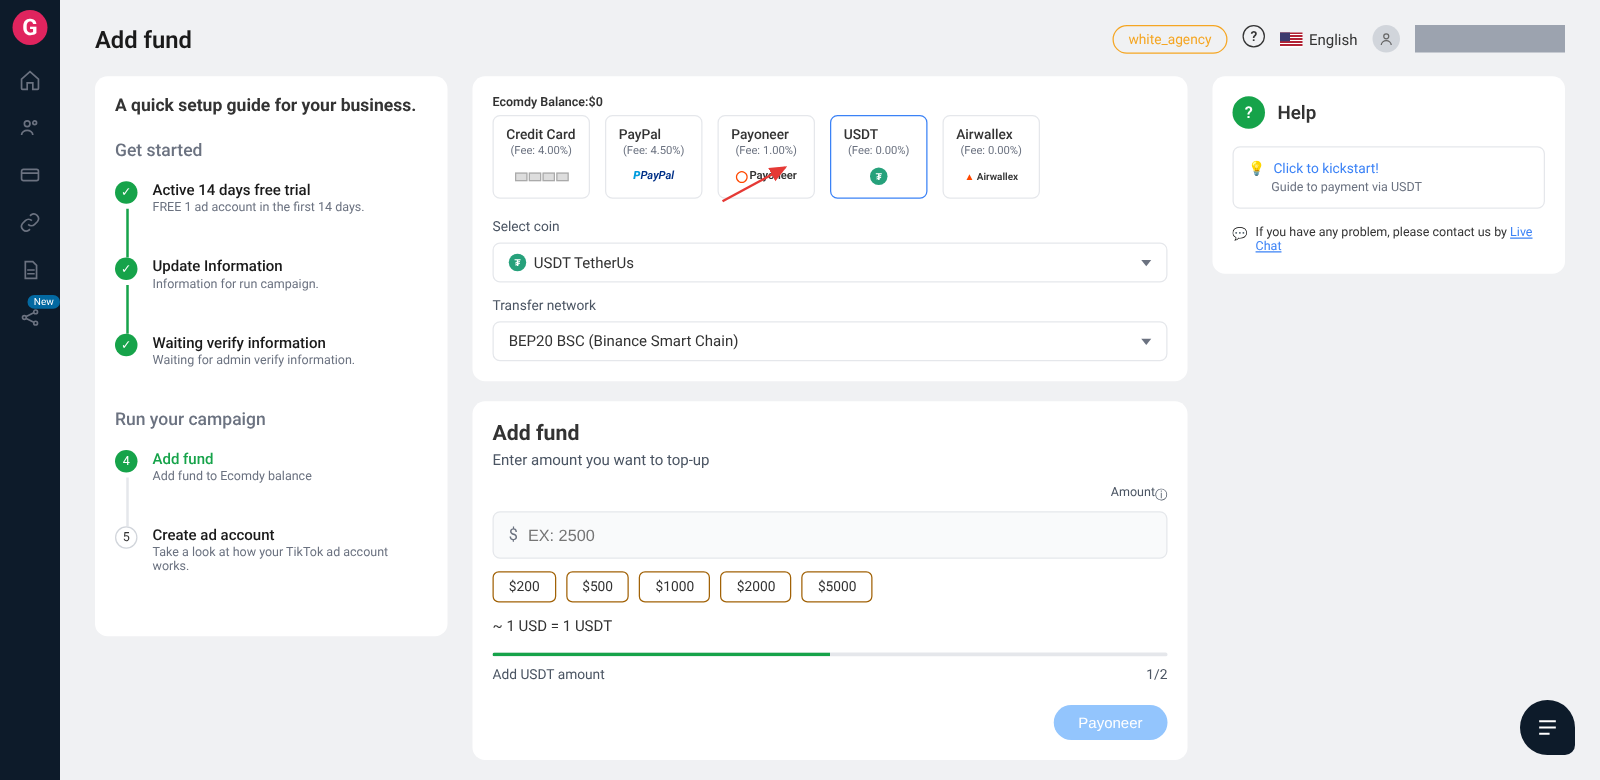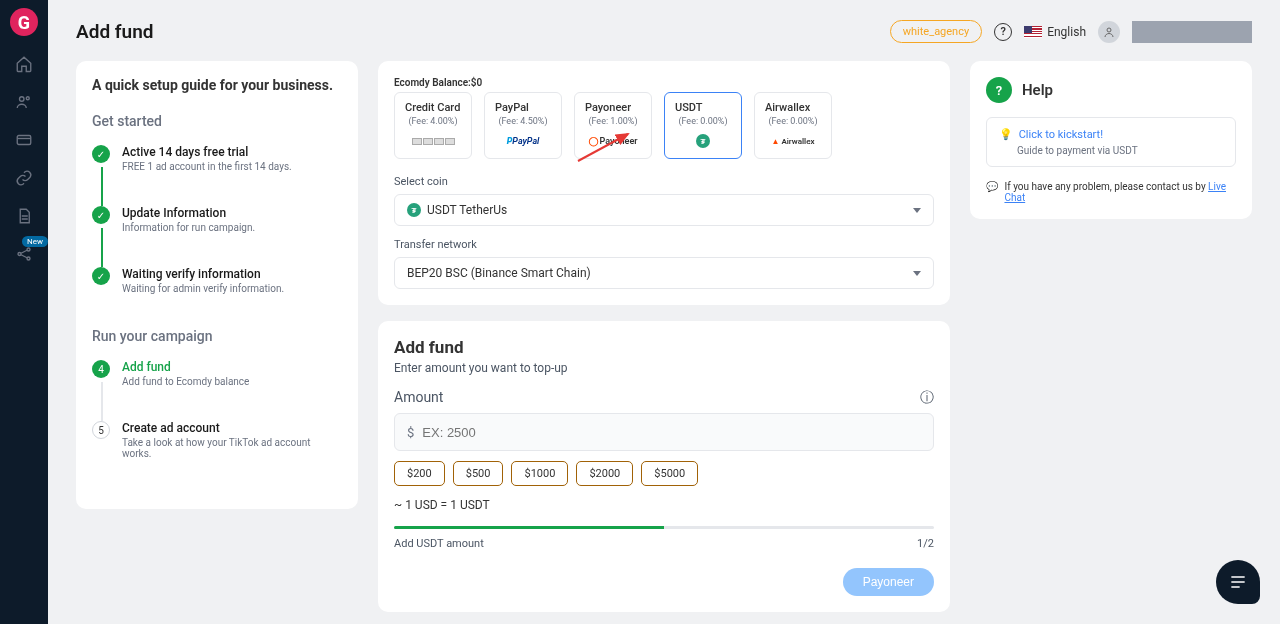--- a/index.html
+++ b/index.html
@@ -6,21 +6,21 @@
 body { font-family: -apple-system, BlinkMacSystemFont, "Segoe UI", Roboto, sans-serif; background: #f0f1f3; color: #333; font-size: 13px; }
 .app { display: flex; height: 624px; width: 1280px; overflow: hidden; }
 .sidebar { width: 48px; background: #0d1b2a; display: flex; flex-direction: column; align-items: center; padding-top: 8px; gap: 18px; }
 .logo { width: 28px; height: 28px; background: #e0245e; border-radius: 50%; display: flex; align-items: center; justify-content: center; color: #fff; font-weight: bold; font-size: 18px; }
 .nav-icon { width: 20px; height: 20px; display: flex; align-items: center; justify-content: center; color: #6b7280; cursor: pointer; position: relative; }
 .nav-icon svg { width: 18px; height: 18px; stroke: currentColor; fill: none; stroke-width: 1.8; }
 .badge-new { position: absolute; top: -8px; right: -14px; background: #0369a1; color: #fff; font-size: 8px; padding: 1px 5px; border-radius: 7px; }
 .main { flex: 1; overflow-y: auto; padding: 20px 28px; }
 .topbar { display: flex; justify-content: space-between; align-items: center; margin-bottom: 18px; }
 .page-title { font-size: 19px; font-weight: 600; color: #1a1a1a; }
-.topbar-right { display: flex; align-items: center; gap: 12px; }
+.topbar-right { display: flex; gap: 12px; }
 .pill { border: 1px solid #f5a623; color: #f5a623; border-radius: 14px; padding: 4px 12px; font-size: 11px; }
 .help-icon { width: 18px; height: 18px; border: 1.5px solid #333; border-radius: 50%; display: flex; align-items: center; justify-content: center; font-size: 11px; font-weight: 600; }
 .lang { display: flex; align-items: center; gap: 5px; font-size: 12px; }
 .flag { width: 18px; height: 12px; background: linear-gradient(#b22234 10%, #fff 10% 20%, #b22234 20% 30%, #fff 30% 40%, #b22234 40% 50%, #fff 50% 60%, #b22234 60% 70%, #fff 70% 80%, #b22234 80% 90%, #fff 90%); position: relative; }
 .flag::before { content:""; position:absolute; left:0; top:0; width:8px; height:7px; background:#3c3b6e; }
 .avatar { width: 22px; height: 22px; border-radius: 50%; background: #d1d5db; display:flex; align-items:center; justify-content:center; color:#666; }
 .search-bar { width: 120px; height: 22px; background: #9ca3af; }
 .content { display: flex; gap: 20px; align-items: flex-start; }
 .card { background: #fff; border-radius: 10px; padding: 16px; }
 .setup-card { width: 282px; }
@@ -44,21 +44,21 @@
 .pay-card.active { border-color:#3b82f6; }
 .pay-name { font-size:11px; font-weight:500; }
 .pay-fee { font-size:9px; color:#6b7280; margin:2px 0 6px;text-align:center; }
 .pay-logo { height:18px; display:flex; align-items:center; justify-content:center; font-size:9px; font-weight:600; }
 .form-label { font-size:11px; color:#4b5563; margin-bottom:6px; display:block; }
 .select { border:1px solid #e5e7eb; border-radius:6px; padding:8px 12px; display:flex; justify-content:space-between; align-items:center; cursor:pointer; background:#fff; margin-bottom:12px; }
 .select-val { font-size:12px; display:flex; align-items:center; gap:6px; }
 .chev { width:0; height:0; border-left:4px solid transparent; border-right:4px solid transparent; border-top:5px solid #6b7280; }
 .addfund-title { font-size:17px; font-weight:700; }
 .addfund-sub { font-size:12px; color:#4b5563; margin:4px 0 14px; }
-.amount-row { display:flex; justify-content:space-between; font-size:14px; color:#4b5563; margin-bottom:6px; }
+.amount-row { display:flex; justify-content:flex-end; font-size:10px; color:#4b5563; margin-bottom:6px; }
 .input-wrap { border:1px solid #e5e7eb; border-radius:6px; padding:0 12px; display:flex; align-items:center; height:38px; background:#f9fafb; margin-bottom:10px; }
 .input-wrap .cur { color:#6b7280; margin-right:8px; }
 .input-wrap input { border:none; outline:none; background:transparent; flex:1; font-size:13px; }
 .quick-amounts { display:flex; gap:8px; margin-bottom:12px; }
 .qa { border:1px solid #a16207; border-radius:5px; padding:5px 12px; font-size:11px; cursor:pointer; background:#fff; }
 .rate { font-size:12px; color:#333; margin-bottom:14px; }
 .progress-bar { height:3px; background:#e5e7eb; border-radius:2px; overflow:hidden; margin-bottom:8px; }
 .progress-fill { height:100%; width:50%; background:#16a34a; }
 .step-meta { display:flex; justify-content:space-between; font-size:11px; color:#4b5563; margin-bottom:18px; }
 .continue { background:#93c5fd; color:#fff; border:none; border-radius:18px; padding:7px 20px; font-size:12px; float:right; cursor:pointer; }

